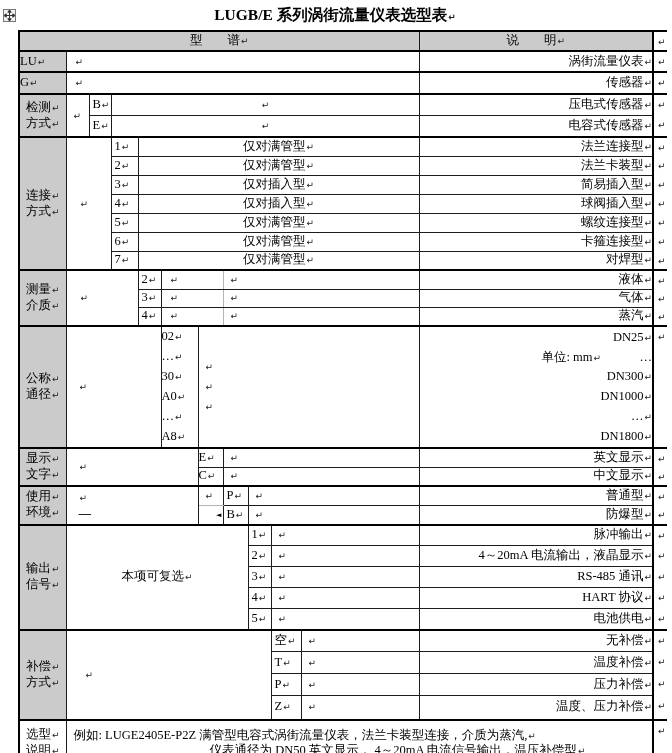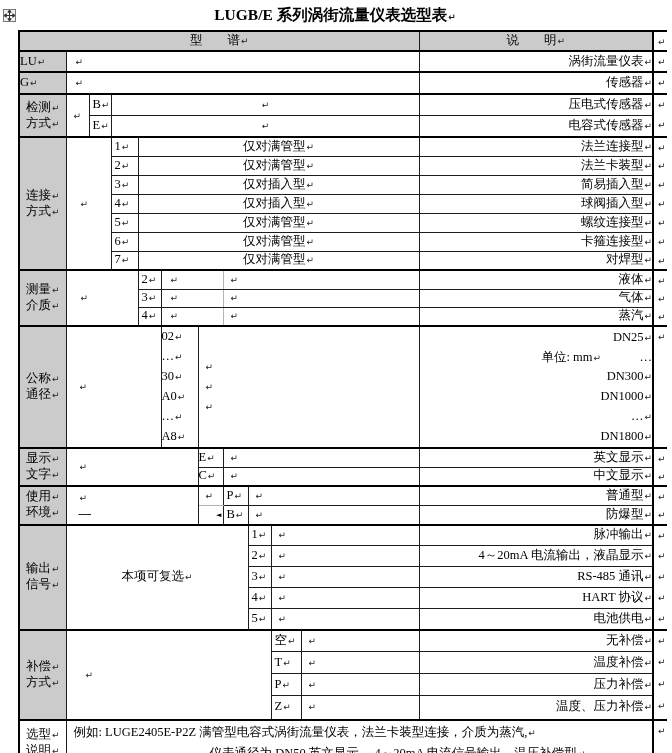--- a/index.html
+++ b/index.html
@@ -30,21 +30,21 @@
   td.lt{border-top:1px solid #b4b4b4;}
   .pm{font-family:"DejaVu Sans",sans-serif;font-size:9px;color:#222;margin-left:1px;}
   .lh19 div{line-height:19px;}
   .desc{padding-left:4px;text-align:right;}
   .rel{position:relative;}
   .unit{position:absolute;left:118px;top:0;}
   .dash{font-weight:bold;letter-spacing:-1px;}
   .anchor{float:right;font-size:7px;line-height:18px;margin-right:1px;
           font-family:"DejaVu Sans",sans-serif;}
   .ind2{margin-left:136px;}
-  .sel-cell div{line-height:20px;}
+  .sel-cell div{line-height:14px;}
   svg{display:block;}
 </style>
 </head>
 <body>
 
 <div class="handle">
   <svg width="11" height="11" viewBox="0 0 11 11">
     <g stroke="#333" stroke-width="1" fill="#333">
       <line x1="5.5" y1="1.5" x2="5.5" y2="9.5"></line>
       <line x1="1.5" y1="5.5" x2="9.5" y2="5.5"></line>

